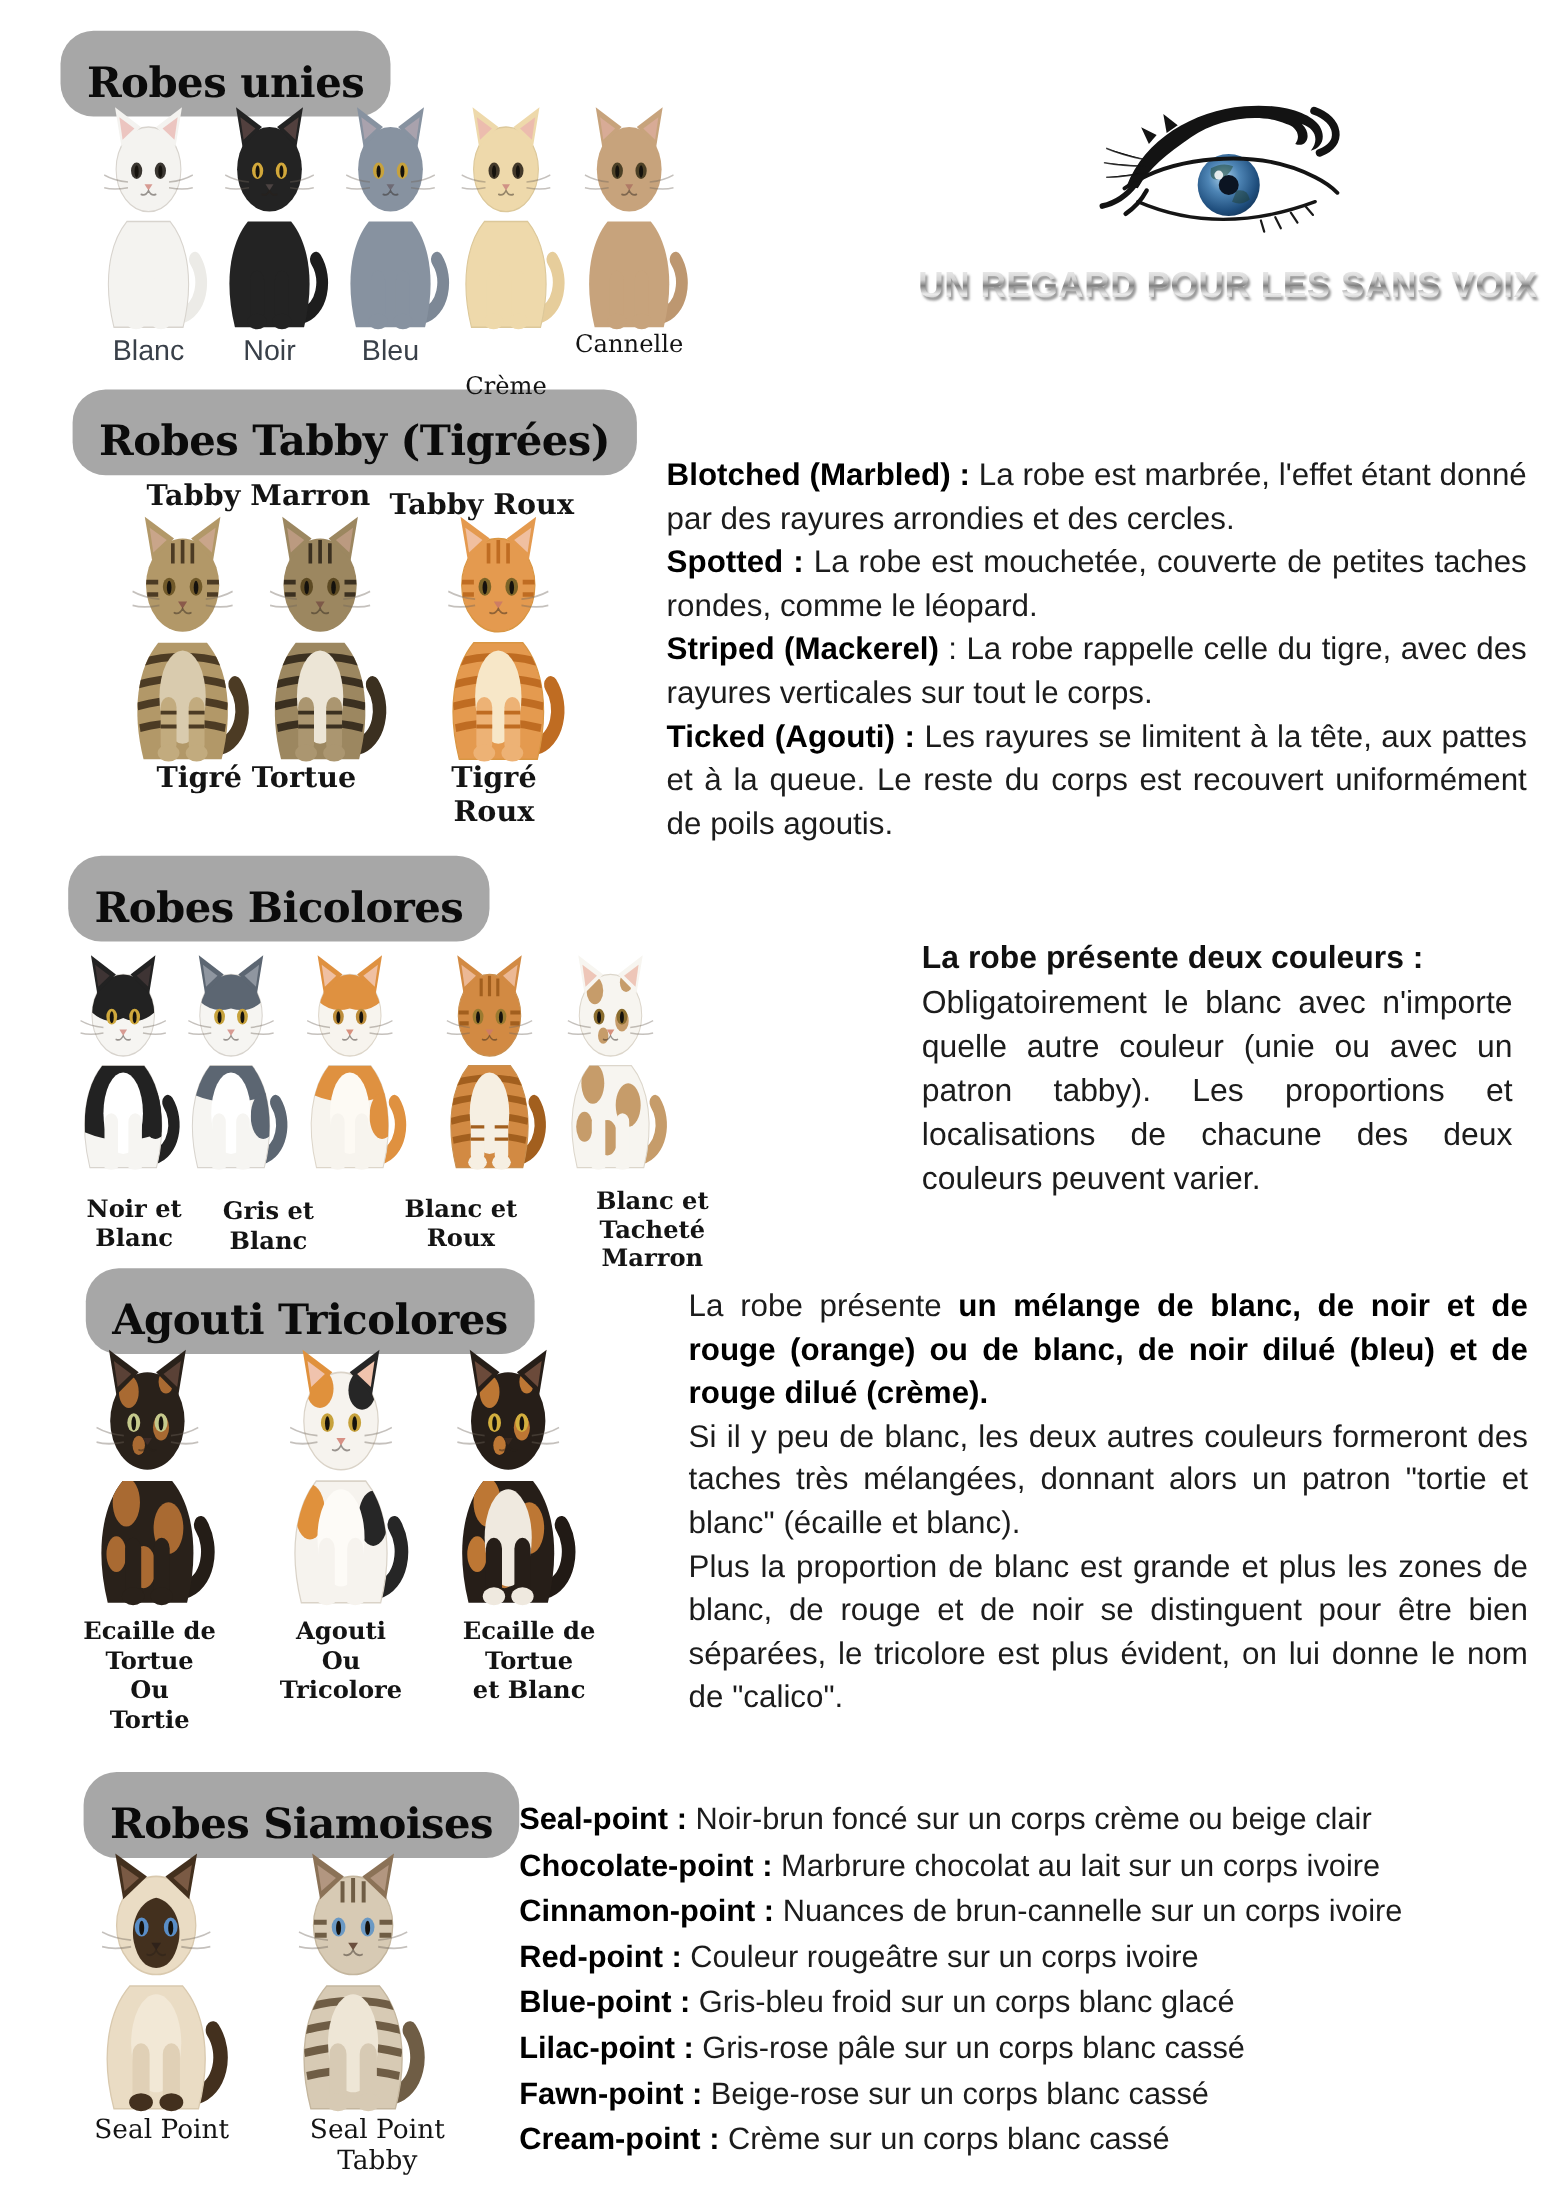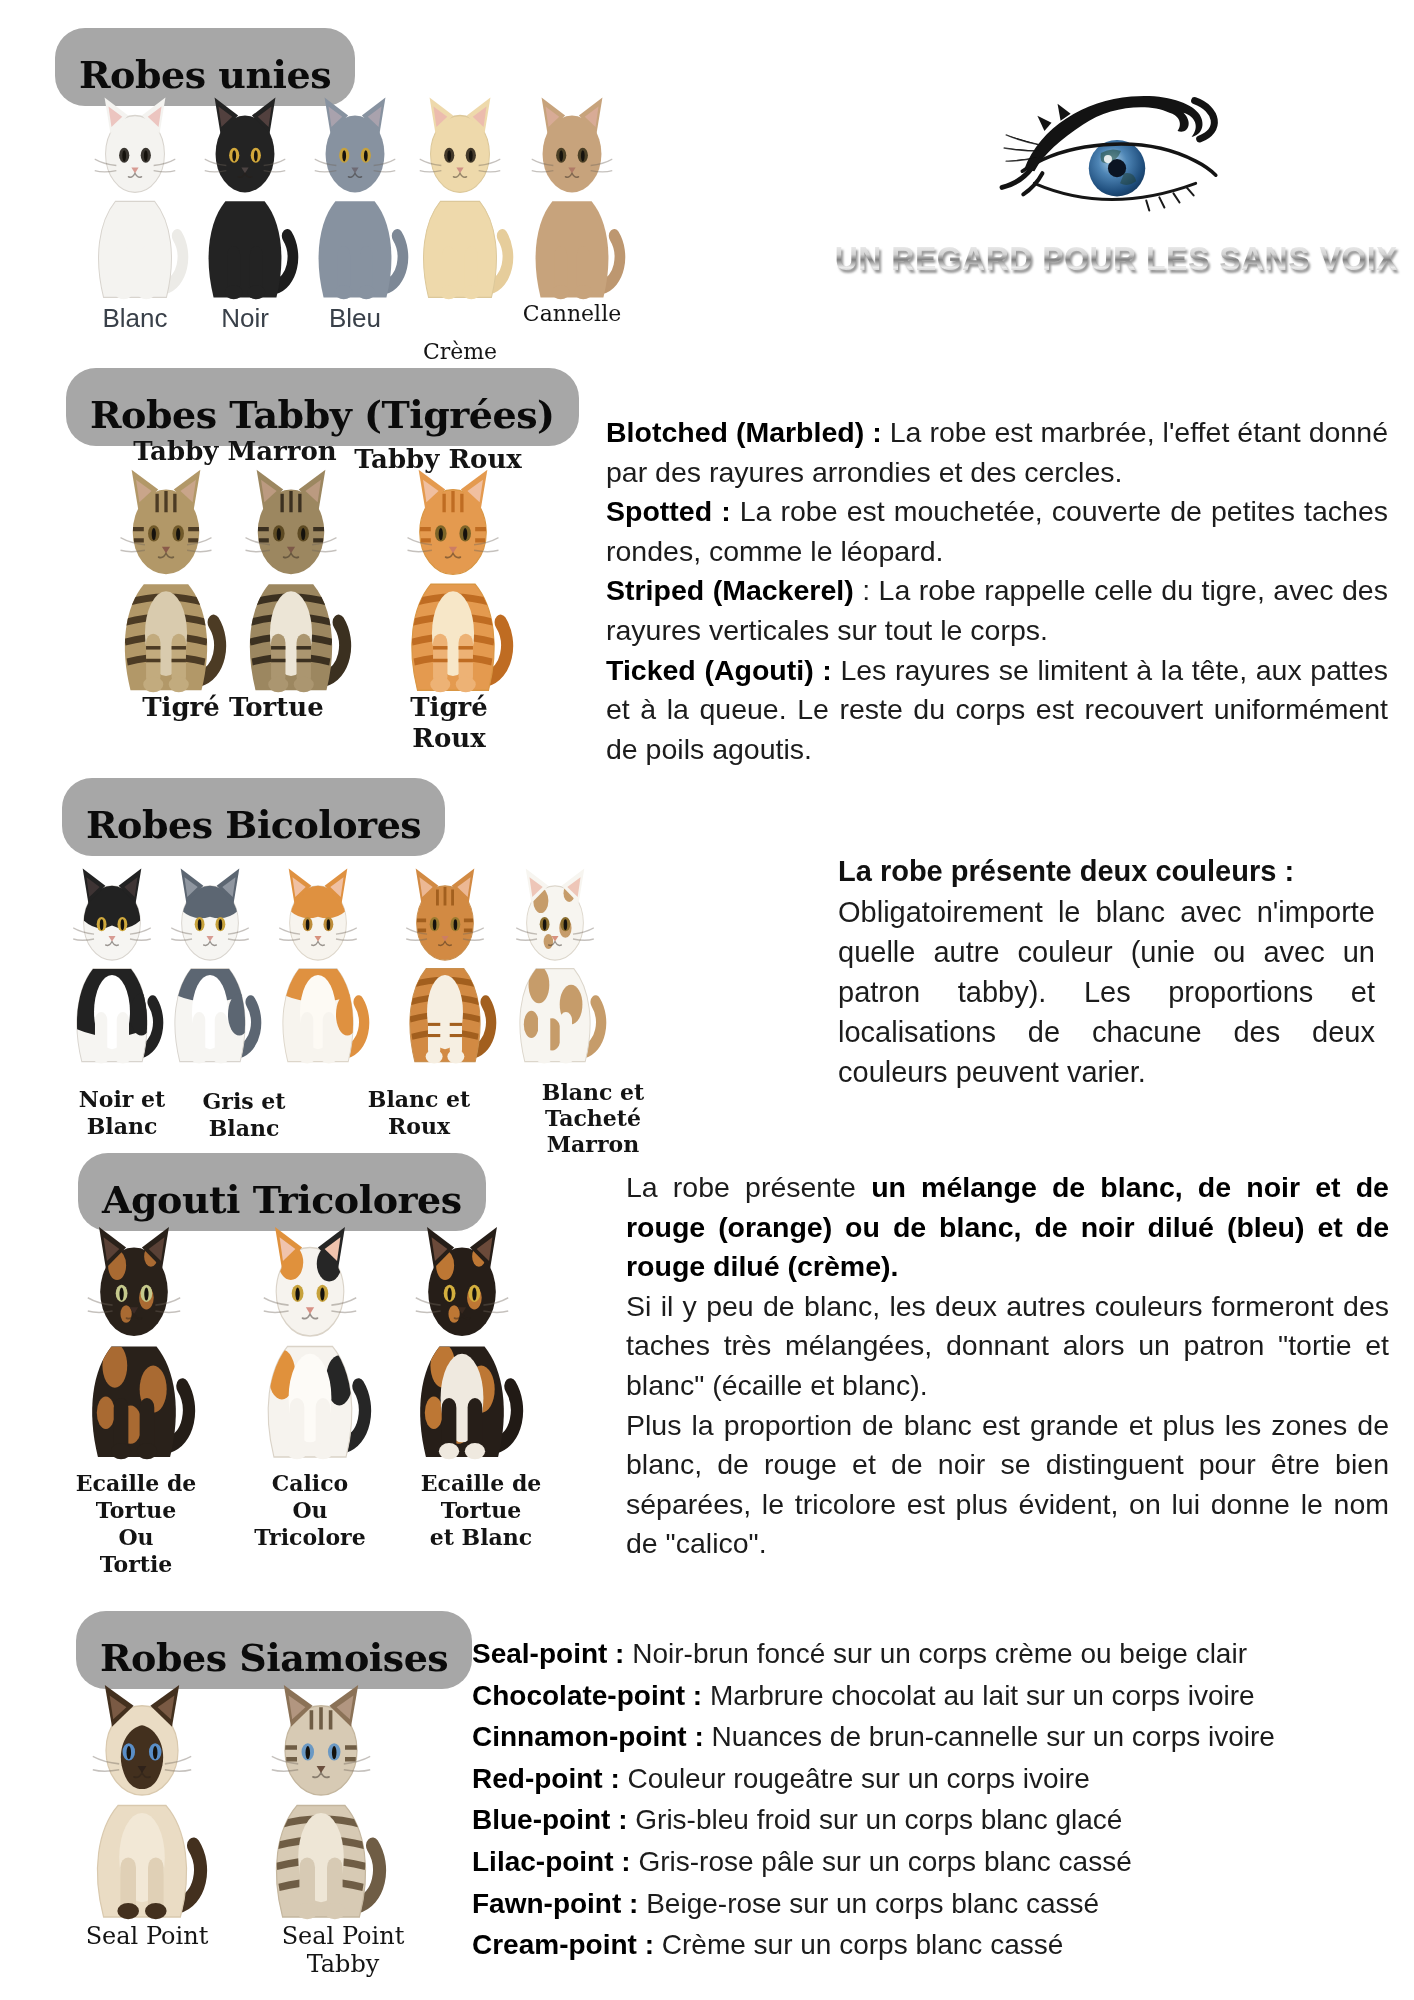--- a/index.html
+++ b/index.html
@@ -4,21 +4,21 @@
 <style>
   html,body{margin:0;padding:0;background:#ffffff;}
   .page{position:relative;width:1414px;height:2000px;background:#ffffff;overflow:hidden;
         font-family:"Liberation Sans",sans-serif;color:#1c1c1c;}
 
   
   .pill{position:absolute;background:#a7a7a7;border-radius:30px;padding:24px 24px 9px 24px;
         font-family:"DejaVu Serif",serif;font-weight:bold;font-size:38px;letter-spacing:-0.5px;
         color:#0b0b0b;white-space:nowrap;}
   #h-unies{left:55px;top:28px;}
-  #h-tabby{left:66px;top:368px;text-align:center;}
+  #h-tabby{left:66px;top:354px;text-align:center;}
   #h-bico{left:62px;top:778px;}
   #h-tri{left:78px;top:1153px;}
   #h-siam{left:76px;top:1611px;}
 
   
   .cats{position:absolute;left:0;top:0;width:0;height:0;overflow:visible;}
   .catfig{position:absolute;}
   .catfig svg{width:100%;height:100%;display:block;}
   #cats-unies .catfig{width:108px;height:205px;top:95px;}
   #cats-unies .catfig:nth-child(1){left:81px;}
@@ -970,21 +970,21 @@
 
   <div class="lbl serifb" id="lb1">Noir et Blanc</div>
   <div class="lbl serifb" id="lb2">Gris et Blanc</div>
   <div class="lbl serifb" id="lb3">Blanc et Roux</div>
   <div class="lbl serifb" id="lb4">Blanc et
 Tacheté Marron</div>
 
   <div class="lbl serifb" id="lc1">Ecaille de Tortue
 Ou
 Tortie</div>
-  <div class="lbl serifb" id="lc2">Calico
+  <div class="lbl serifb" id="lc2">Agouti
 Ou
 Tricolore</div>
   <div class="lbl serifb" id="lc3">Ecaille de Tortue
 et Blanc</div>
 
   <div class="lbl serif med" id="ls1">Seal Point</div>
   <div class="lbl serif med" id="ls2">Seal Point Tabby</div>
 
   <div class="txt" id="tabby-text">
       <p><b>Blotched (Marbled) : </b><span>La robe est marbrée, l'effet étant donné par des rayures arrondies et des cercles.</span></p>

